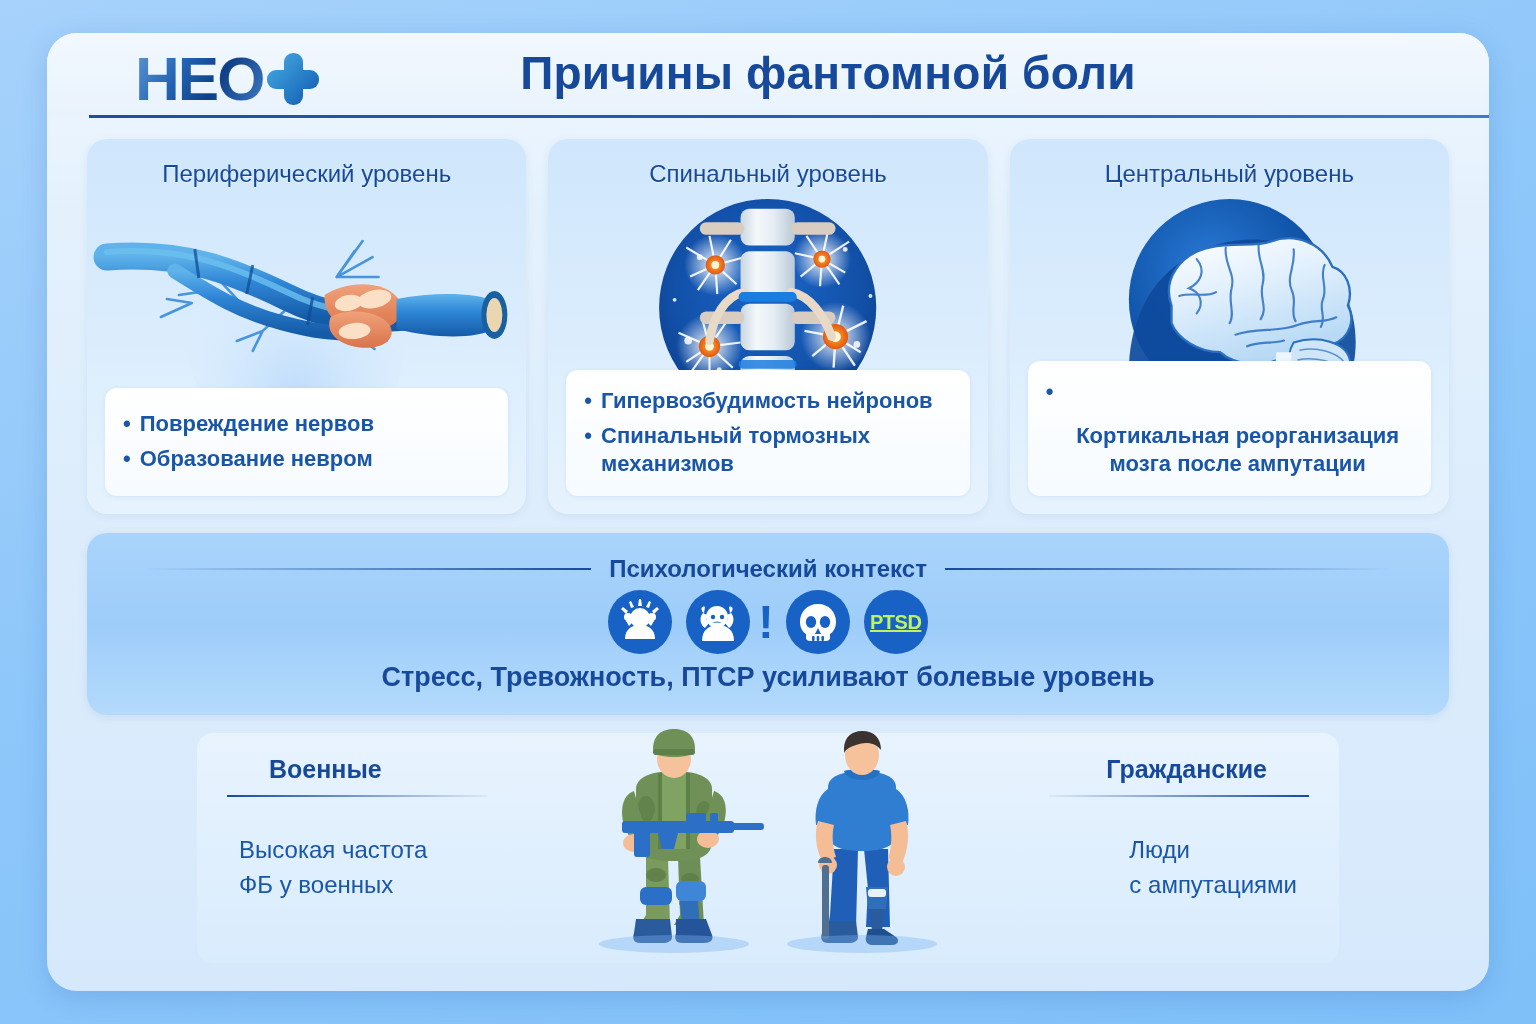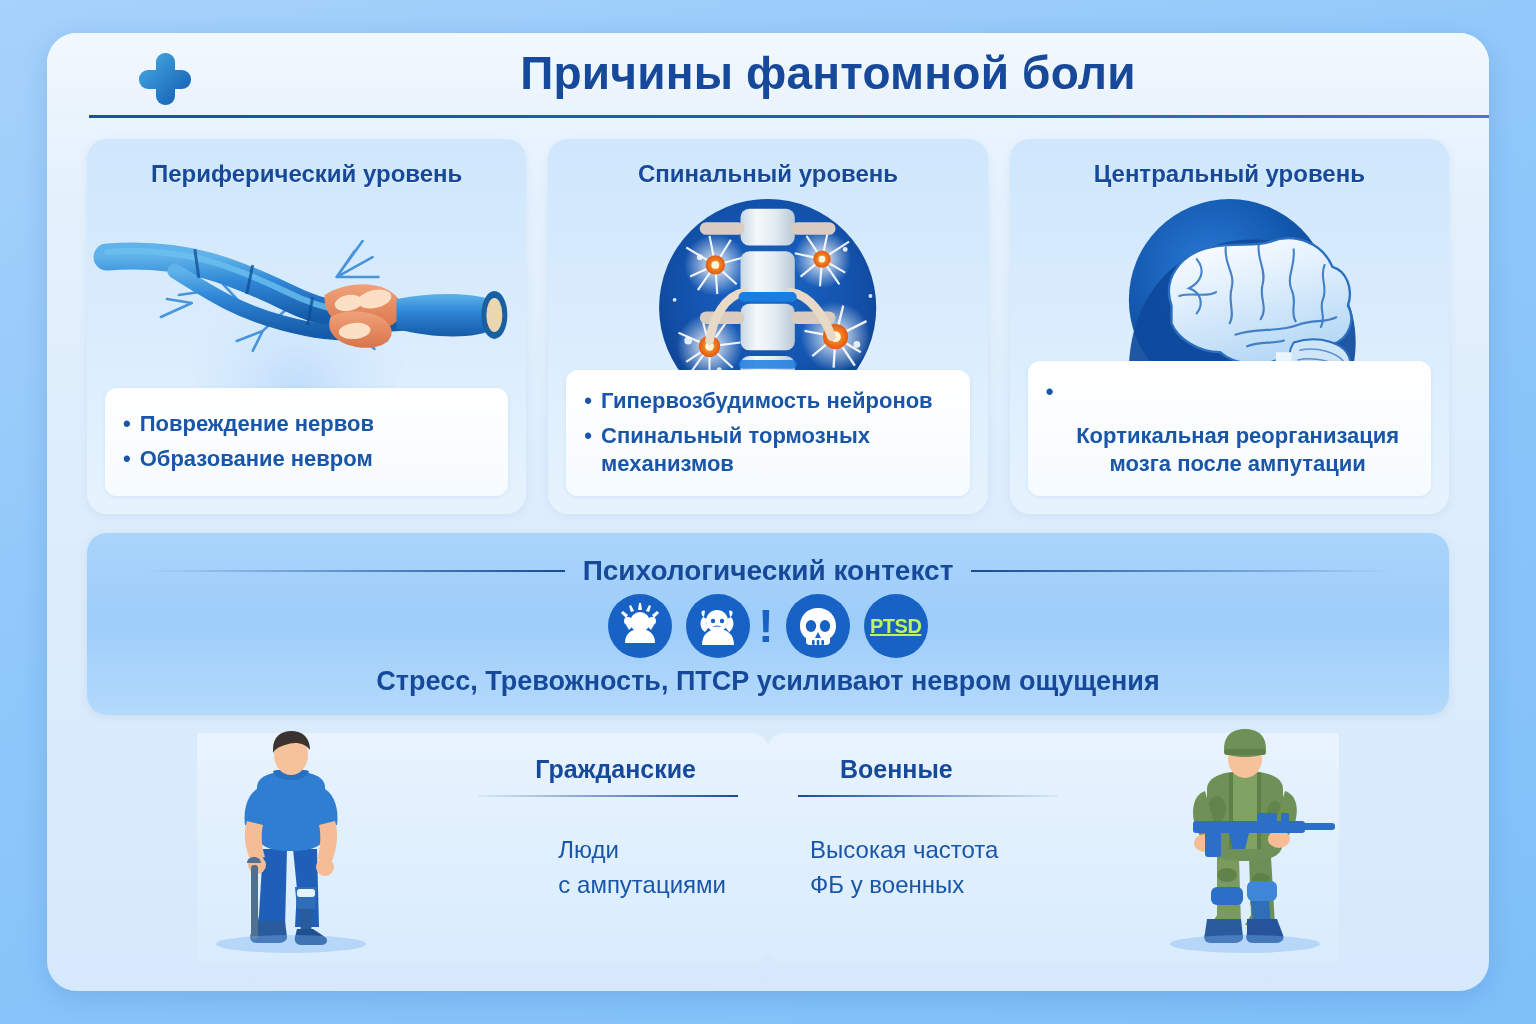--- a/index.html
+++ b/index.html
@@ -69,21 +69,21 @@
   }
   .card{
     flex:1; height:375px;
     border-radius:20px;
     background:linear-gradient(180deg,#cfe6fc 0%,#d9ecfd 45%,#e6f3fe 100%);
     position:relative; overflow:hidden;
     box-shadow:0 2px 8px rgba(40,95,170,.08);
   }
   .card-title{
     text-align:center; margin-top:21px;
-    font-size:24px; font-weight:bold; color:#17499b;
+    font-size:24px; font-weight:normal; color:#17499b;
     text-shadow:0 1px 0 rgba(255,255,255,.55);
   }
   .art{
     position:absolute; left:0; right:0; top:60px; height:190px;
   }
   .card-list{
     position:absolute; left:18px; right:18px; bottom:18px;
     min-height:108px;
     background:linear-gradient(180deg,#ffffff 0%,#f6fbff 100%);
     border-radius:12px;
@@ -107,21 +107,21 @@
     height:182px; border-radius:20px;
     background:linear-gradient(180deg,#a9d4fb 0%,#9ecdfa 50%,#b4dafc 100%);
     box-shadow:0 2px 8px rgba(40,95,170,.10);
   }
   #psy-head{
     display:flex; align-items:center; gap:18px;
     padding:22px 58px 0 58px;
   }
   #psy-head .rule{ flex:1; height:2px; background:linear-gradient(90deg,rgba(23,73,155,0),#17499b); }
   #psy-head .rule.r2{ background:linear-gradient(90deg,#17499b,rgba(23,73,155,0)); }
-  #psy-head .ht{ font-size:28px; font-weight:bold; color:#17499b; white-space:nowrap; }
+  #psy-head .ht{ font-size:24px; font-weight:bold; color:#17499b; white-space:nowrap; }
 
   #psy-icons{ display:flex; justify-content:center; align-items:center; gap:14px; margin-top:7px; }
   .picon{ width:64px; height:64px; border-radius:50%; background:#1762c4;
           display:flex; align-items:center; justify-content:center; color:#bef264; position:relative;text-decoration:underline; }
   .picon svg{ display:block; }
   .picon.ptsd{ font-size:20px; font-weight:bold; letter-spacing:-.5px; }
   .bang{ font-size:46px; font-weight:bold; color:#1762c4; line-height:1; margin-left:-6px; margin-right:-2px; }
 
   #psy-sub{
     text-align:center; margin-top:8px;
@@ -157,20 +157,21 @@
                width:150px; height:18px; border-radius:50%;
                background:rgba(120,180,240,.38); }
 </style>
 </head>
 <body>
 
 <div id="poster">
 
   <div id="header">
     <div id="logo">
+      <span class="logo-letter">HEO</span>
       <span class="logo-plus">
         <i class="h"></i>
           <i class="v"></i>
       </span>
     </div>
     <div id="title">Причины фантомной боли</div>
   </div>
 
   <div id="cards">
 
@@ -492,66 +493,24 @@
             <rect x="19" y="39" width="2.6" height="5" rx="1"></rect>
             <rect x="23.7" y="39" width="2.6" height="5" rx="1"></rect>
             <rect x="28.4" y="39" width="2.6" height="5" rx="1"></rect>
           </g>
         </svg>
       </span>
 
       <span class="picon ptsd">PTSD</span>
     </div>
 
-    <div id="psy-sub">Стресс, Тревожность, ПТСР усиливают невром ощущения</div>
+    <div id="psy-sub">Стресс, Тревожность, ПТСР усиливают болевые уровень</div>
   </div>
 
   <div id="bottom">
-
-    <div class="bpanel right">
-      <div class="bhead">Гражданские</div>
-      <div class="brule"></div>
-      <div class="btext">
-        <div>Люди</div>
-        <div>с ампутациями</div>
-      </div>
-      <div class="figwrap">
-        <div class="shadow-ell"></div>
-        <svg width="200" height="226" viewBox="0 0 200 226">
-          <g>
-
-            <path d="M72 120 L68 186 L66 198 L94 198 L96 120 Z" fill="#1f5fb8"></path>
-            <path d="M102 120 L106 160 L104 198 L128 198 L126 120 Z" fill="#1f5fb8"></path>
-
-            <path d="M104 158 L126 158 L124 180 L106 180 Z" fill="#2f6fb8"></path>
-            <rect x="106" y="160" width="18" height="8" rx="3" fill="#e8f2fb"></rect>
-            <path d="M108 180 L122 180 L120 204 L110 204 Z" fill="#2a5b9d"></path>
-
-            <path d="M62 192 L94 192 L96 208 C96 212 92 214 86 214 L66 214 C60 214 58 210 60 204 Z" fill="#2a5b9d"></path>
-            <path d="M106 200 L122 200 L134 208 C138 211 136 216 130 216 L110 216 C105 216 103 212 104 208 Z" fill="#1e4f8e"></path>
-
-            <path d="M66 58 C66 48 80 42 100 42 C120 42 134 48 134 58 L134 104 C134 116 124 122 100 122 C76 122 66 116 66 104 Z" fill="#2f7ed1"></path>
-            <path d="M66 60 C56 66 52 82 54 96 L72 98 L76 70 Z" fill="#2f7ed1"></path>
-            <path d="M134 60 C144 66 148 82 146 96 L128 98 L124 70 Z" fill="#2f7ed1"></path>
-            <path d="M82 42 C84 54 116 54 118 42 C114 40 86 40 82 42 Z" fill="#2670c2"></path>
-
-            <path d="M56 92 C52 104 54 120 60 132 L74 128 C70 116 70 104 72 96 Z" fill="#f4bd96"></path>
-            <path d="M144 92 C148 104 146 122 140 134 L126 130 C130 118 130 104 128 96 Z" fill="#f4bd96"></path>
-            <circle cx="66" cy="136" r="9" fill="#f4bd96"></circle>
-            <circle cx="134" cy="138" r="9" fill="#f4bd96"></circle>
-
-            <rect x="60" y="136" width="7" height="74" rx="3" fill="#51708f"></rect>
-            <path d="M56 134 C56 126 70 126 70 134 L63 134 Z" fill="#51708f"></path>
-
-            <ellipse cx="100" cy="26" rx="17" ry="20" fill="#f6c29c"></ellipse>
-            <path d="M82 20 C82 8 90 2 100 2 C112 2 119 9 119 21 C114 14 104 12 94 16 C88 18 84 20 82 24 Z" fill="#3b3330"></path>
-          </g>
-        </svg>
-      </div>
-    </div>
 
     <div class="bpanel left">
       <div class="bhead">Военные</div>
       <div class="brule"></div>
       <div class="btext">
         <div>Высокая частота</div>
         <div>ФБ у военных</div>
       </div>
       <div class="figwrap">
         <div class="shadow-ell"></div>
@@ -599,15 +558,57 @@
               <rect x="156" y="94" width="34" height="7" rx="3"></rect>
               <rect x="60" y="102" width="16" height="26" rx="3"></rect>
               <path d="M84 104 L104 104 L100 120 L88 120 Z"></path>
               <rect x="112" y="84" width="20" height="10" rx="3"></rect>
               <rect x="136" y="84" width="8" height="10" rx="2"></rect>
             </g>
           </g>
         </svg>
       </div>
     </div>
+
+    <div class="bpanel right">
+      <div class="bhead">Гражданские</div>
+      <div class="brule"></div>
+      <div class="btext">
+        <div>Люди</div>
+        <div>с ампутациями</div>
+      </div>
+      <div class="figwrap">
+        <div class="shadow-ell"></div>
+        <svg width="200" height="226" viewBox="0 0 200 226">
+          <g>
+
+            <path d="M72 120 L68 186 L66 198 L94 198 L96 120 Z" fill="#1f5fb8"></path>
+            <path d="M102 120 L106 160 L104 198 L128 198 L126 120 Z" fill="#1f5fb8"></path>
+
+            <path d="M104 158 L126 158 L124 180 L106 180 Z" fill="#2f6fb8"></path>
+            <rect x="106" y="160" width="18" height="8" rx="3" fill="#e8f2fb"></rect>
+            <path d="M108 180 L122 180 L120 204 L110 204 Z" fill="#2a5b9d"></path>
+
+            <path d="M62 192 L94 192 L96 208 C96 212 92 214 86 214 L66 214 C60 214 58 210 60 204 Z" fill="#2a5b9d"></path>
+            <path d="M106 200 L122 200 L134 208 C138 211 136 216 130 216 L110 216 C105 216 103 212 104 208 Z" fill="#1e4f8e"></path>
+
+            <path d="M66 58 C66 48 80 42 100 42 C120 42 134 48 134 58 L134 104 C134 116 124 122 100 122 C76 122 66 116 66 104 Z" fill="#2f7ed1"></path>
+            <path d="M66 60 C56 66 52 82 54 96 L72 98 L76 70 Z" fill="#2f7ed1"></path>
+            <path d="M134 60 C144 66 148 82 146 96 L128 98 L124 70 Z" fill="#2f7ed1"></path>
+            <path d="M82 42 C84 54 116 54 118 42 C114 40 86 40 82 42 Z" fill="#2670c2"></path>
+
+            <path d="M56 92 C52 104 54 120 60 132 L74 128 C70 116 70 104 72 96 Z" fill="#f4bd96"></path>
+            <path d="M144 92 C148 104 146 122 140 134 L126 130 C130 118 130 104 128 96 Z" fill="#f4bd96"></path>
+            <circle cx="66" cy="136" r="9" fill="#f4bd96"></circle>
+            <circle cx="134" cy="138" r="9" fill="#f4bd96"></circle>
+
+            <rect x="60" y="136" width="7" height="74" rx="3" fill="#51708f"></rect>
+            <path d="M56 134 C56 126 70 126 70 134 L63 134 Z" fill="#51708f"></path>
+
+            <ellipse cx="100" cy="26" rx="17" ry="20" fill="#f6c29c"></ellipse>
+            <path d="M82 20 C82 8 90 2 100 2 C112 2 119 9 119 21 C114 14 104 12 94 16 C88 18 84 20 82 24 Z" fill="#3b3330"></path>
+          </g>
+        </svg>
+      </div>
+    </div>
   </div>
 
 </div>
 
 </body></html>

